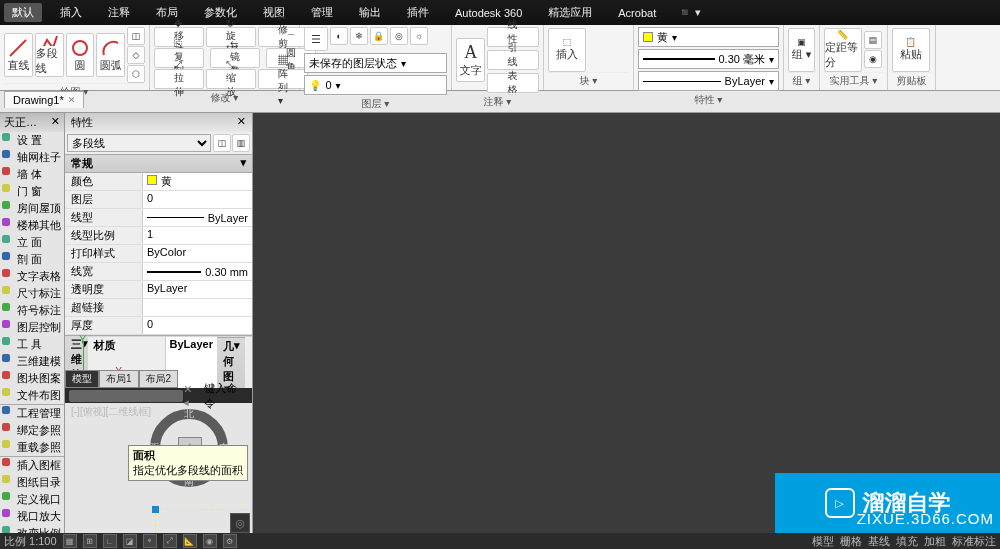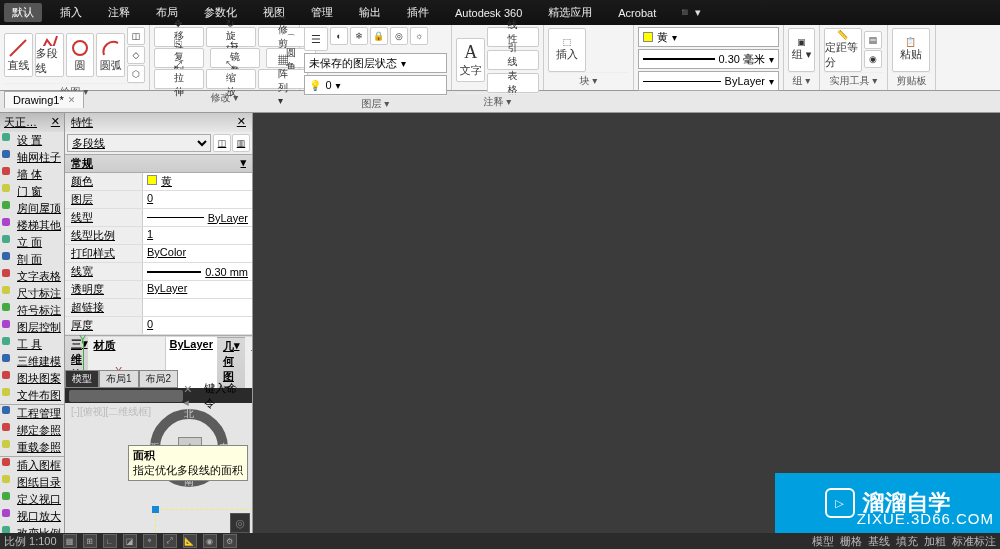--- a/index.html
+++ b/index.html
@@ -23,21 +23,21 @@
 .rbtn.tiny { width:18px; height:18px; font-size:9px;}
 .rsel { height: 20px; border: 1px solid #aaa; background: #fff; padding: 0 4px; display:inline-flex; align-items:center; gap:4px; font-size:10px;}
 svg { display:block; }
 
 
 .doctabs { height: 22px; background: #e8e8e8; display: flex; align-items: flex-start; border-bottom: 1px solid #999; }
 .doctab { background: #f8f8f8; border: 1px solid #aaa; border-bottom: none; padding: 2px 8px; display: flex; align-items: center; gap: 4px; margin-left: 4px; }
 .doctab .x { color: #888; font-size: 9px; }
 
 
-.main { display: flex; height: 430px; text-decoration: underline; }
+.main { display: flex; height: 430px; }
 .left-col { width: 65px; background: #e5e5e5; border-right: 1px solid #999; overflow: hidden; }
 .left-col .hdr { background: linear-gradient(#bbb,#ddd); padding: 2px 4px; font-size: 10px; display:flex; justify-content:space-between;}
 .left-col .item { padding: 1px 2px; font-size: 10px; color: #000; display:flex; align-items:flex-start; gap:7px;}
 .left-col .item .dot { width:8px; height:8px; background:#4a8; border-radius:2px;}
 .left-col .item .dot.b { background:#36a;}
 .left-col .item .dot.r { background:#c44;}
 .left-col .item .dot.y { background:#cc4;}
 .left-col .item .dot.g { background:#4a4;}
 .left-col .item .dot.p { background:#a4c;}
 
@@ -205,20 +205,21 @@
     </div>
     <div class="lbl">块 ▾</div>
   </div>
 
   <div class="ribbon-group" style="width:150px">
     <div class="tools" style="flex-direction:column; gap:2px; align-items:stretch;">
       <div class="rsel"><span style="width:10px;height:10px;background:#ff0;display:inline-block;border:1px solid #888"></span><span>黄</span> ▾</div>
       <div class="rsel"><span style="flex:1;height:2px;background:#000"></span><span>0.30 毫米</span> ▾</div>
       <div class="rsel"><span style="flex:1;height:1px;background:#000"></span><span>ByLayer</span> ▾</div>
     </div>
+    <div class="lbl">特性 ▾</div>
   </div>
 
   <div class="ribbon-group" style="width:36px">
     <div class="tools">
         <div class="rbtn big">▣<span>组 ▾</span></div>
       </div>
     <div class="lbl">组 ▾</div>
   </div>
 
   <div class="ribbon-group" style="width:68px">

